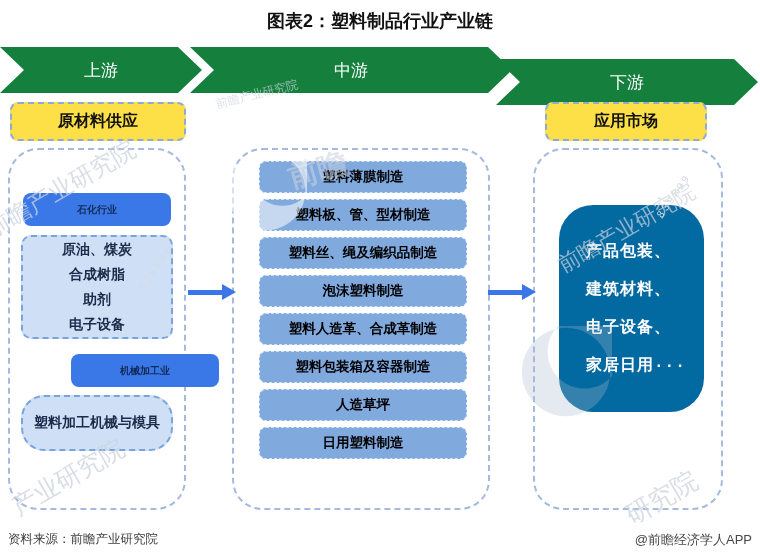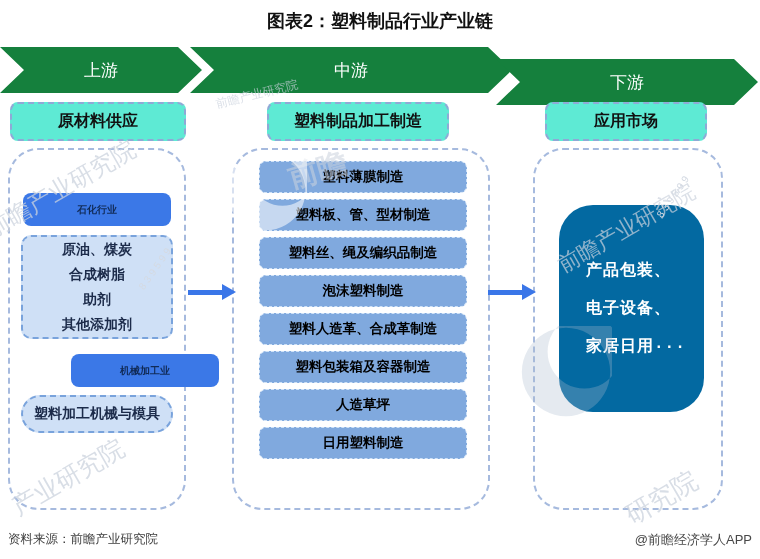--- a/index.html
+++ b/index.html
@@ -11,42 +11,42 @@
   #title{position:absolute;top:9px;left:0;width:100%;text-align:center;
     font-size:18px;font-weight:bold;color:#111;}
   
   .banner-seg{position:absolute;top:47px;height:46px;background:#15803d;
     display:flex;align-items:center;justify-content:center;color:#fff;font-size:17px;font-weight:500;
     clip-path:polygon(0 0, calc(100% - 24px) 0, 100% 50%, calc(100% - 24px) 100%, 0 100%, 24px 50%);}
   #seg-up{left:0;width:202px;}
   #seg-mid{left:190px;width:322px;}
   #seg-down{left:496px;width:262px;margin-top:12px;}
   
-  .col-header{position:absolute;top:102px;height:39px;box-sizing:border-box;background:#5eead4;
+  .col-header{position:absolute;top:102px;height:39px;box-sizing:border-box;background:#fde047;
     border:2px dashed #8fa9d6;border-radius:8px;display:flex;align-items:center;justify-content:center;
     font-size:16px;font-weight:bold;color:#111;}
   #header-up{left:10px;width:176px;}
   #header-mid{left:267px;width:182px;}
   #header-down{left:545px;width:162px;text-align:center;}
   
   .container{position:absolute;top:148px;height:362px;box-sizing:border-box;
     border:2px dashed #a6bade;border-radius:30px;}
   #cont-up{left:8px;width:178px;}
   #cont-mid{left:232px;width:258px;}
   #cont-down{left:533px;width:190px;}
   
   .blue-btn{position:absolute;left:13px;width:148px;height:33px;background:#3b78e7;border-radius:8px;
     display:flex;align-items:center;justify-content:center;color:#112b57;font-size:10px;font-weight:bold;}
   #btn-petro{top:43px;}
   #btn-mach{top:204px;margin-left:48px;}
   .light-box{position:absolute;left:11px;width:152px;box-sizing:border-box;background:#cfe0f6;
     border:2px dashed #79a3dc;border-radius:10px;display:flex;flex-direction:column;
     align-items:center;justify-content:center;color:#1c2b4a;font-size:14px;font-weight:600;}
   #box-petro{top:85px;height:104px;line-height:25px;}
-  #box-mach{top:245px;height:38px;border-radius:23px;}
+  #box-mach{top:245px;height:56px;border-radius:23px;}
   
   #mid-items{position:absolute;left:25px;top:11px;width:208px;}
   .mid-item{height:32px;margin-bottom:6px;box-sizing:border-box;background:#80a9de;
     border:1px dashed #cfe2f7;border-radius:7px;display:flex;align-items:center;justify-content:center;
     color:#000000;font-size:13.5px;font-weight:bold;white-space:nowrap;}
   
   #apps-box{position:absolute;left:24px;top:55px;width:145px;height:207px;box-sizing:border-box;
     background:#0369a1;border-radius:34px;color:#fff;display:flex;flex-direction:column;
     justify-content:center;padding-left:27px;font-size:16px;font-weight:bold;line-height:38px;letter-spacing:1px;font-family:Liberation Mono, monospace;}
   
@@ -91,30 +91,29 @@
     <span>上游</span>
   </div>
   <div class="banner-seg" id="seg-mid">
     <span>中游</span>
   </div>
   <div class="banner-seg" id="seg-down">
     <span>下游</span>
   </div>
 
   <div class="col-header" id="header-up">原材料供应</div>
-  <div class="col-header" id="header-mid">塑料制品加工制造</div>
   <div class="col-header" id="header-down">应用市场</div>
 
   <div class="container" id="cont-up">
     <div class="blue-btn" id="btn-petro">石化行业</div>
     <div class="light-box" id="box-petro">
       <div>原油、煤炭</div>
       <div>合成树脂</div>
       <div>助剂</div>
-      <div>其他添加剂</div>
+      <div>电子设备</div>
     </div>
     <div class="blue-btn" id="btn-mach">机械加工业</div>
     <div class="light-box" id="box-mach">
       <div>塑料加工机械与模具</div>
     </div>
   </div>
 
   <div class="container" id="cont-mid">
     <div id="mid-items">
       <div class="mid-item">塑料薄膜制造</div>
@@ -124,20 +123,21 @@
       <div class="mid-item">塑料人造革、合成革制造</div>
       <div class="mid-item">塑料包装箱及容器制造</div>
       <div class="mid-item">人造草坪</div>
       <div class="mid-item">日用塑料制造</div>
     </div>
   </div>
 
   <div class="container" id="cont-down">
     <div id="apps-box">
       <div>产品包装、</div>
+      <div>建筑材料、</div>
       <div>电子设备、</div>
       <div>家居日用···</div>
     </div>
   </div>
 
   <div class="arrow" id="arrow-1">
     <div class="shaft"></div>
     <div class="head"></div>
   </div>
   <div class="arrow" id="arrow-2">

